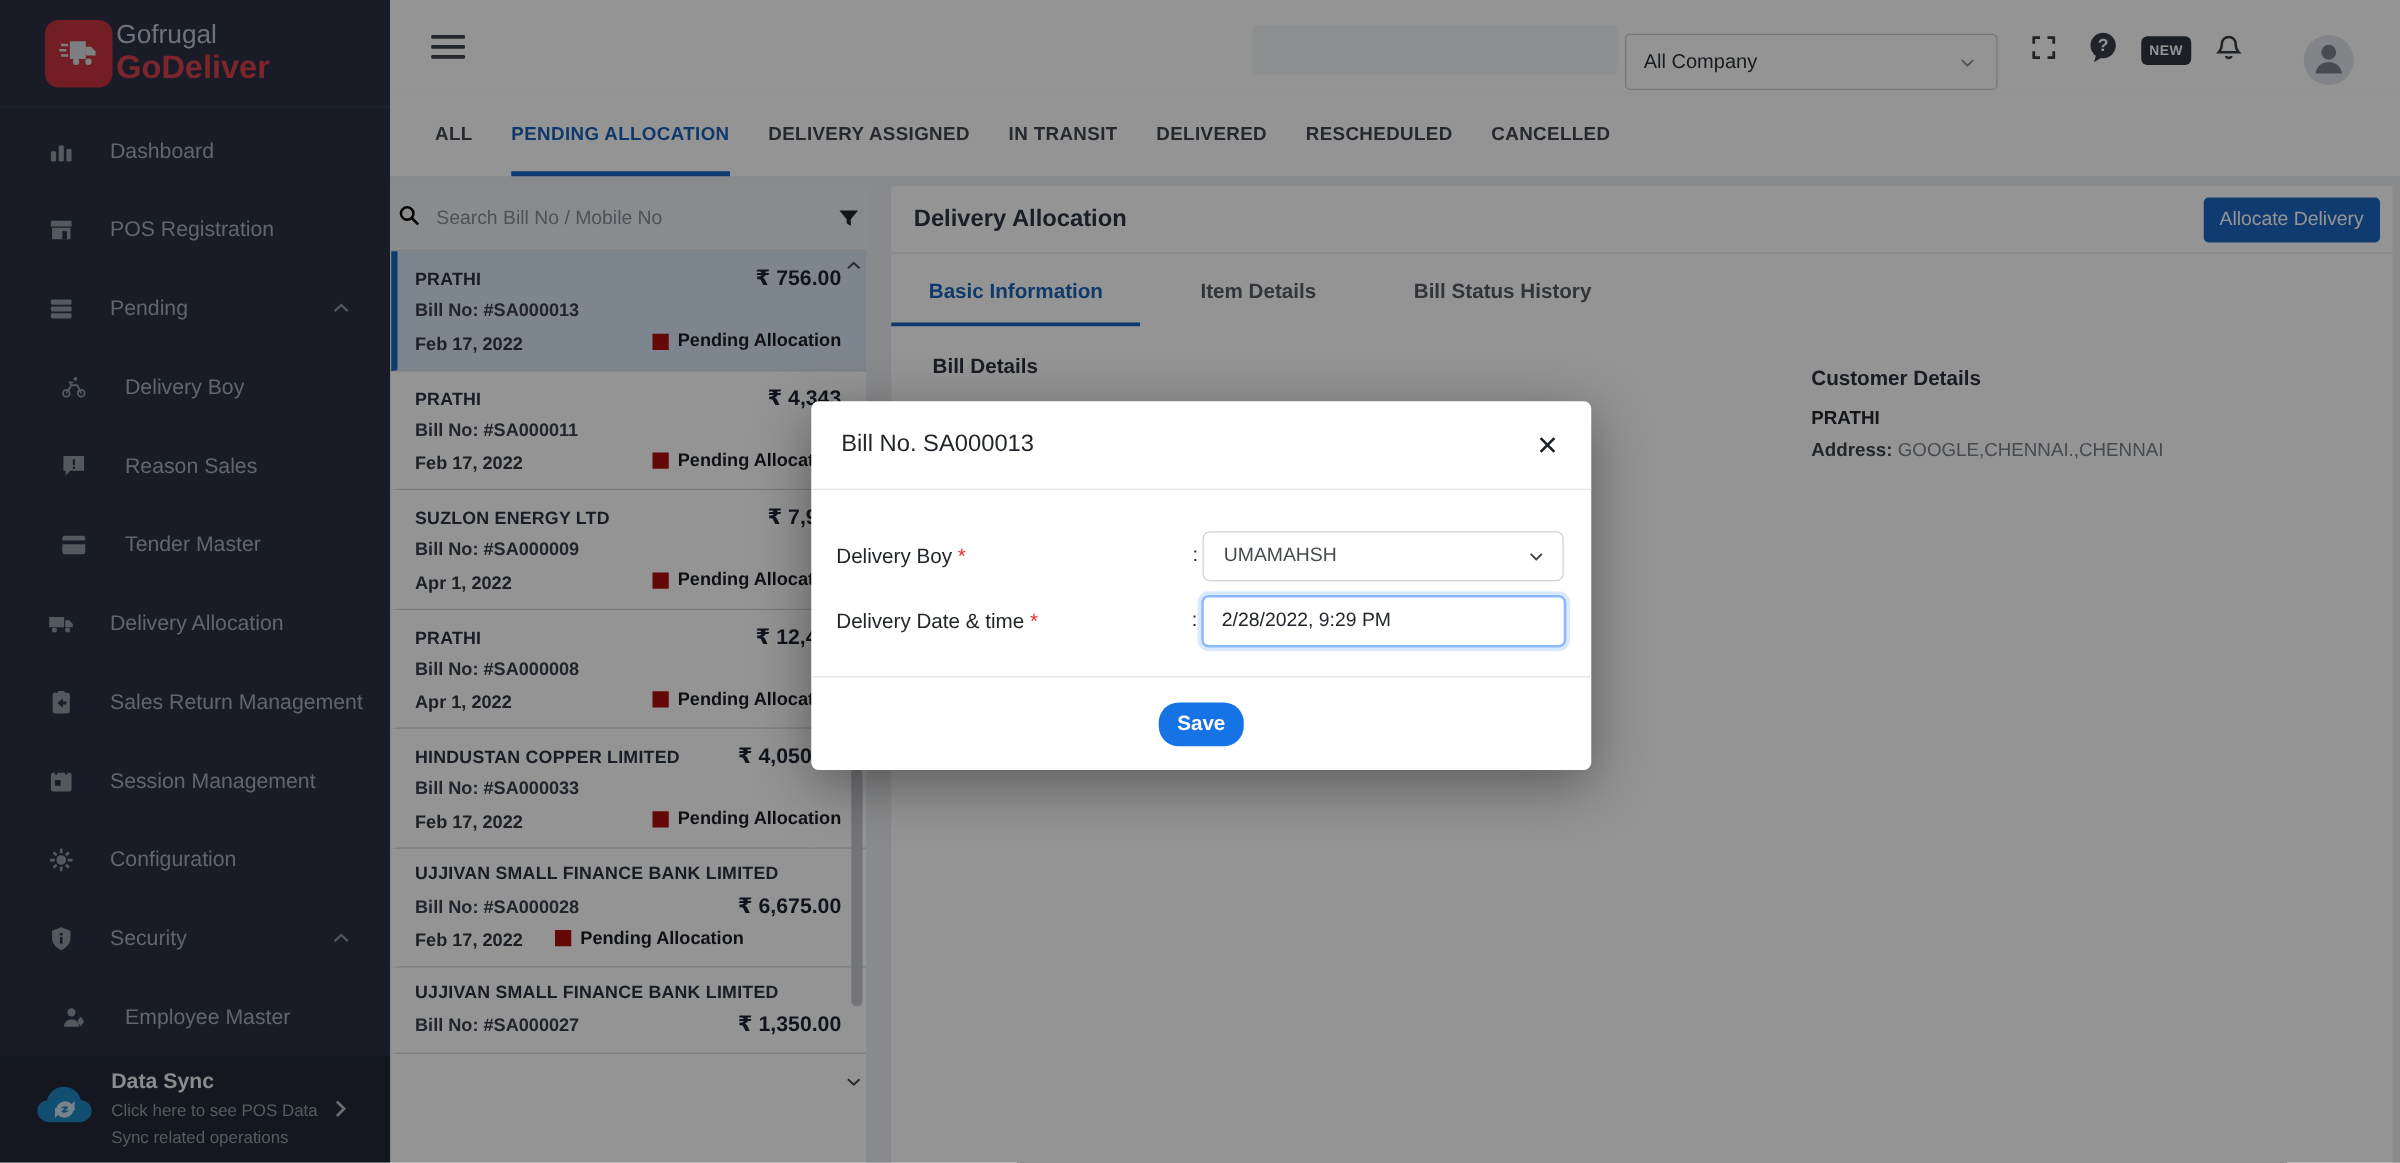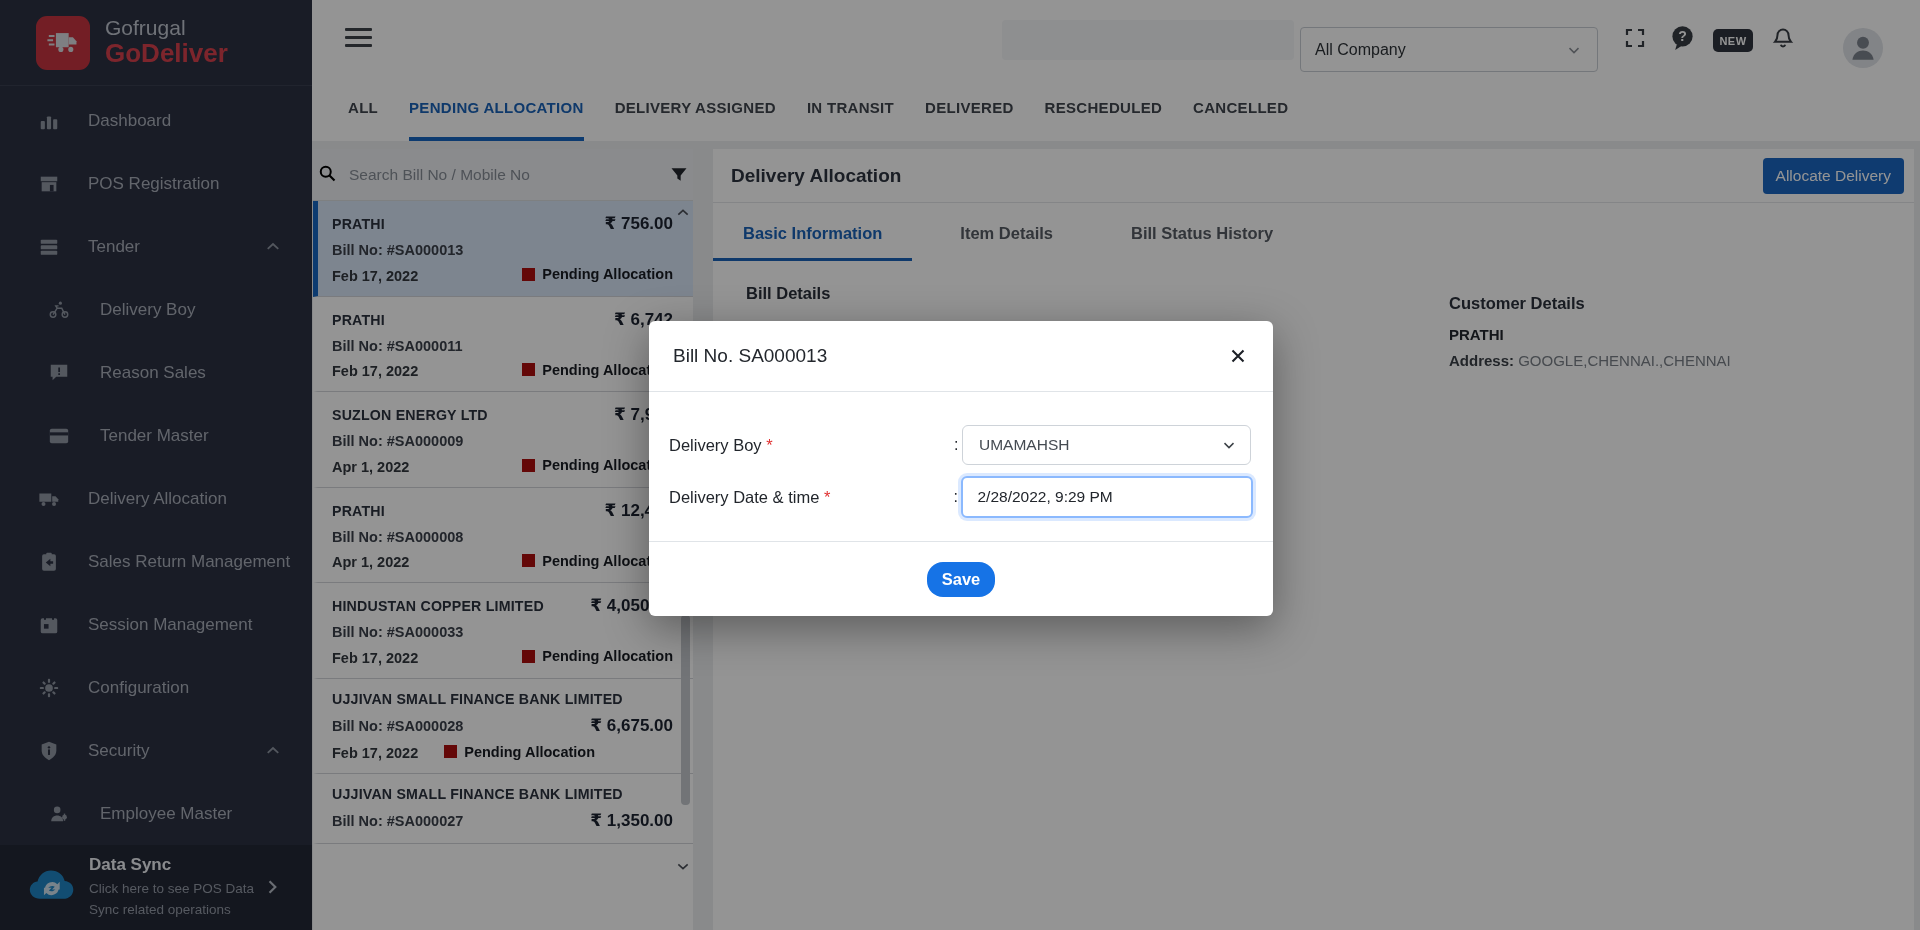--- a/index.html
+++ b/index.html
@@ -3,21 +3,21 @@
 <meta charset="utf-8">
 <style>
   * { margin:0; padding:0; box-sizing:border-box; }
   html,body { width:1920px; height:930px; }
   body {
     font-family:"Liberation Sans","DejaVu Sans",sans-serif;
     position:relative; background:#eceef0; overflow:hidden;
   }
   
   .sidebar { position:absolute; left:0; top:0; width:312px; height:930px; background:#2b3143; z-index:1; }
-  .logo-row { height:86px; display:flex; align-items:center; gap:15px; padding-left:36px;
+  .logo-row { height:86px; display:flex; align-items:center; gap:3px; padding-left:36px;
               border-bottom:1px solid rgba(255,255,255,0.07); }
   .logo-badge { width:54px; height:54px; border-radius:11px; background:#c73540; color:#d9dbe0;
                 display:flex; align-items:center; justify-content:center; flex:0 0 auto; }
   .brand-line1 { color:#c0c5cf; font-size:21px; line-height:1.05; }
   .brand-line2 { color:#d8414d; font-size:26px; font-weight:bold; line-height:1.1; }
   .side-menu { padding-top:3px; }
   .side-item { height:63px; display:flex; align-items:center; color:#a9aeb9; font-size:17px; cursor:pointer; }
   .side-item .mi { width:24px; margin-left:38px; margin-right:26px; color:#9298a4; display:flex; flex:0 0 auto; }
   .side-item.sub .mi { margin-left:48px; margin-right:28px; }
   .side-item .chev { margin-left:auto; margin-right:30px; color:#9096a2; display:flex; }
@@ -149,21 +149,21 @@
         <span>POS Registration</span>
       </div>
       <div class="side-item">
         <span class="mi">
           <svg width="22" height="22" viewBox="0 0 24 24" fill="currentColor">
             <rect x="3" y="4" width="18" height="4.5" rx="1"></rect>
             <rect x="3" y="10" width="18" height="4.5" rx="1"></rect>
             <rect x="3" y="16" width="18" height="4.5" rx="1"></rect>
           </svg>
         </span>
-        <span>Tender</span>
+        <span>Pending</span>
         <span class="chev">
           <svg width="18" height="18" viewBox="0 0 24 24" fill="currentColor">
             <path d="M5 14.5L12 8l7 6.5" fill="none" stroke="currentColor" stroke-width="2.4"></path>
           </svg>
         </span>
       </div>
       <div class="side-item sub">
         <span class="mi">
           <svg width="22" height="22" viewBox="0 0 24 24" fill="currentColor">
             <circle cx="5.5" cy="17" r="3" fill="none" stroke="currentColor" stroke-width="1.6"></circle>
@@ -360,21 +360,21 @@
           <span class="bi-date">Feb 17, 2022</span>
           <span class="bi-status">
             <i class="sq"></i>
             <span>Pending Allocation</span>
           </span>
         </div>
       </div>
       <div class="bill-item">
         <div class="bi-row">
           <span class="bi-name">PRATHI</span>
-          <span class="bi-amt">₹ 6,742</span>
+          <span class="bi-amt">₹ 4,343</span>
         </div>
         <div class="bi-row">
           <span class="bi-bill">Bill No: #SA000011</span>
         </div>
         <div class="bi-row">
           <span class="bi-date">Feb 17, 2022</span>
           <span class="bi-status">
             <i class="sq"></i>
             <span>Pending Allocation</span>
           </span>

